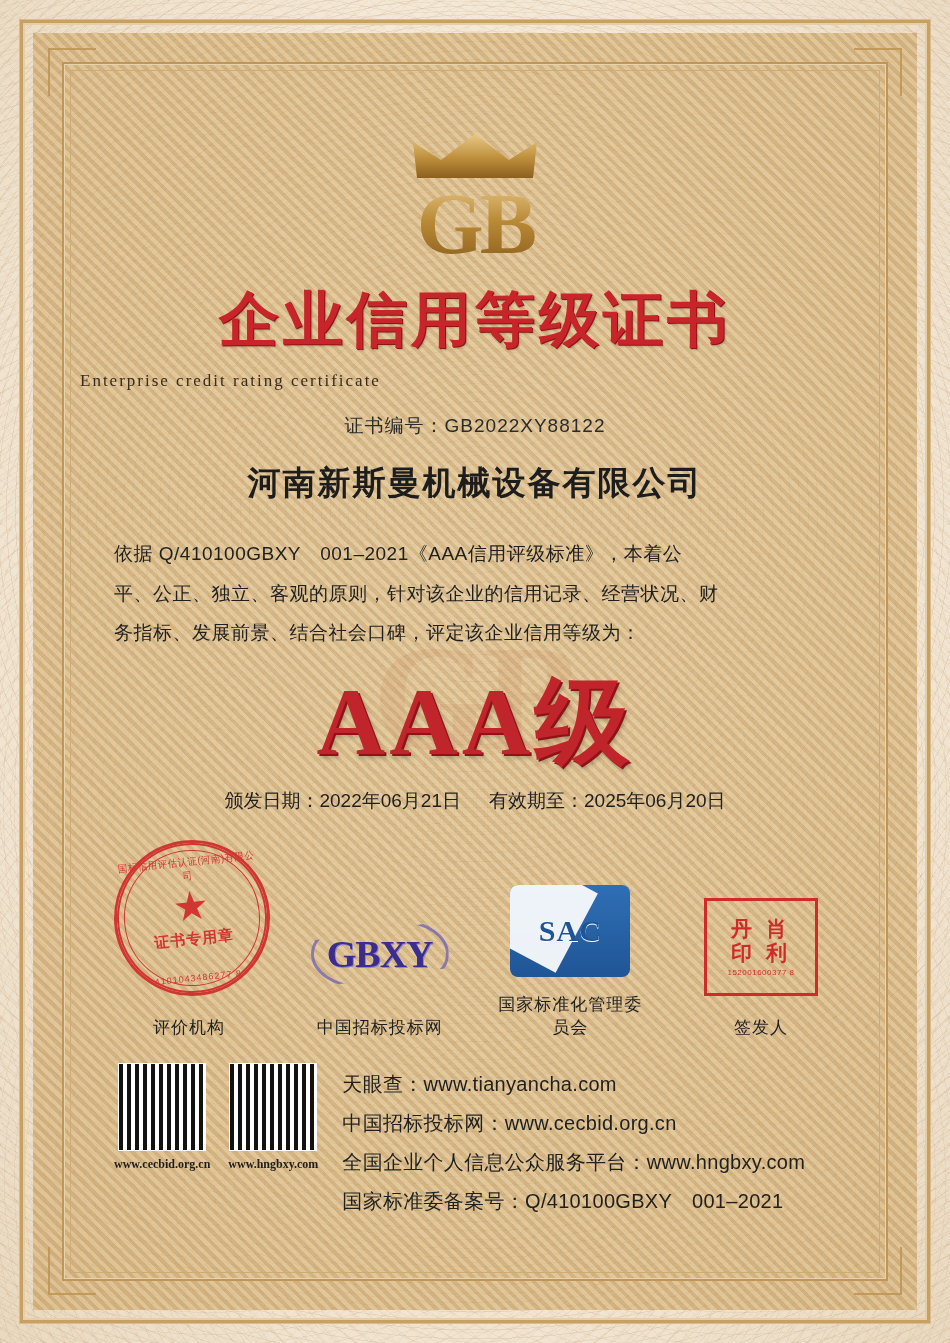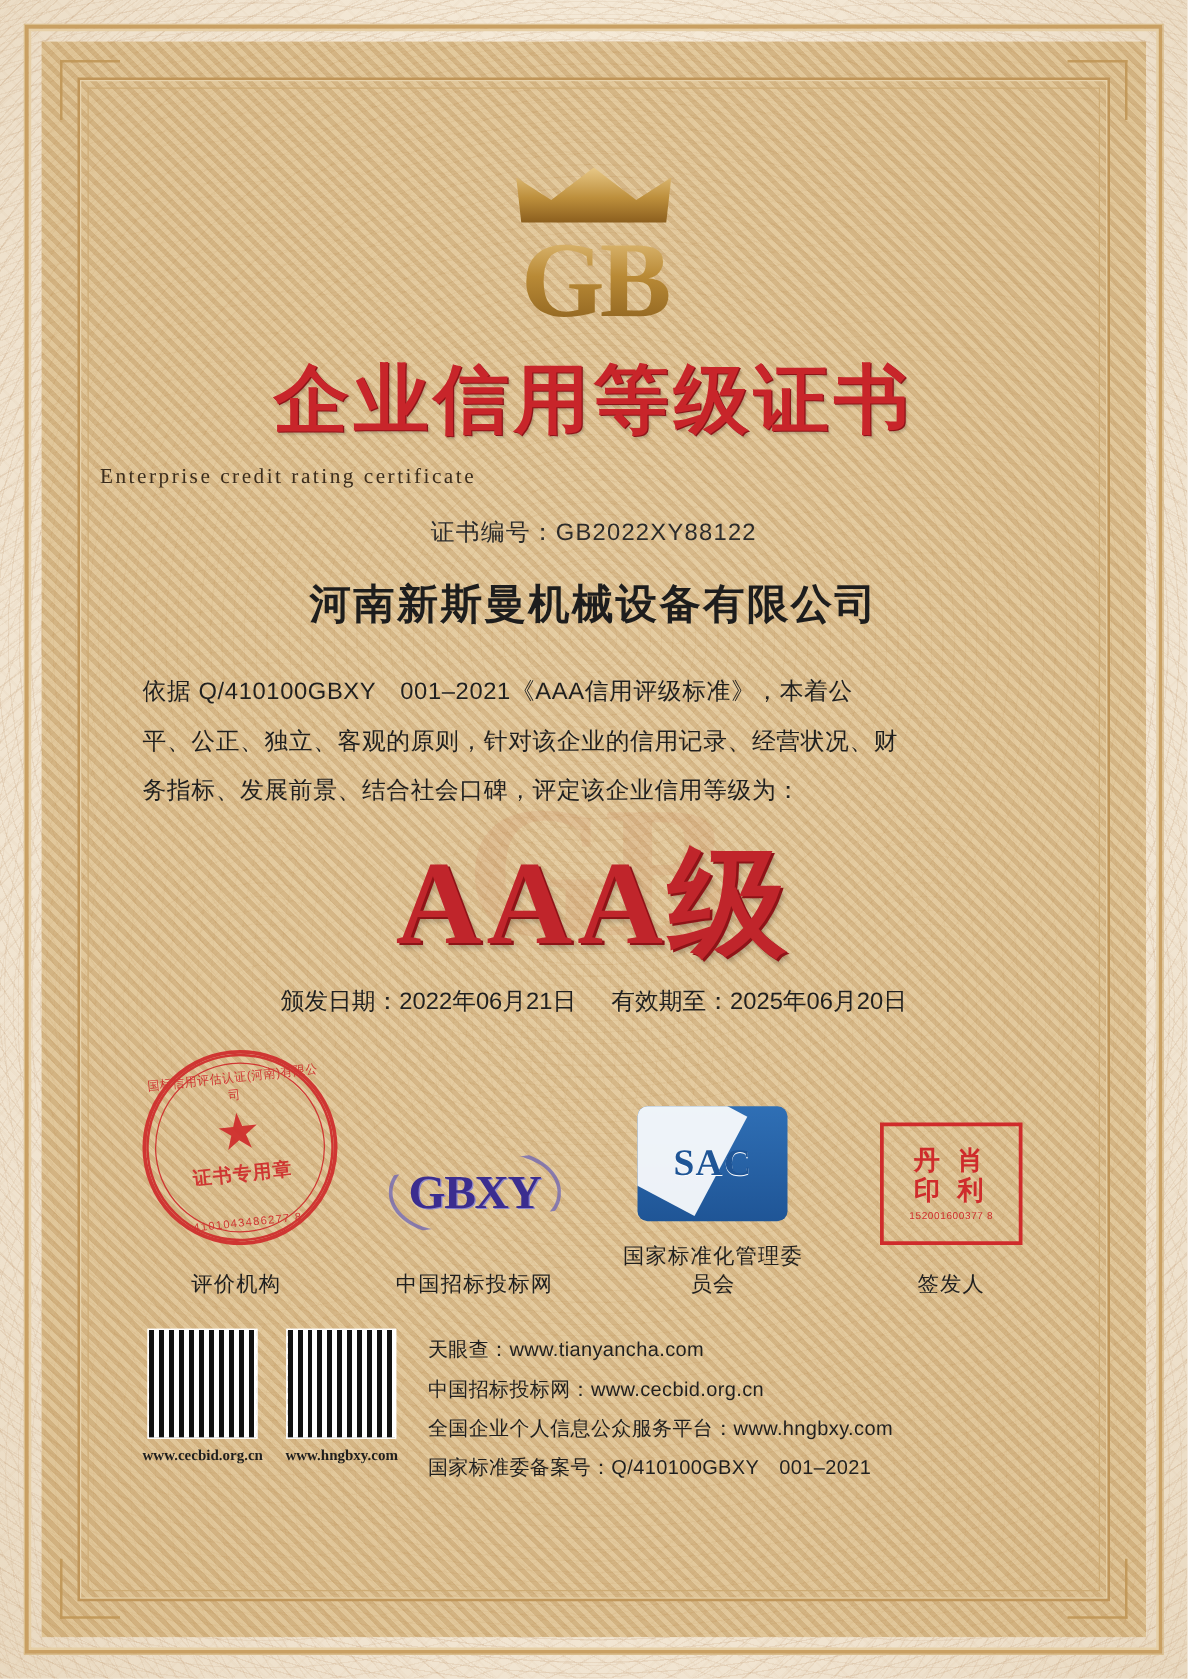--- a/index.html
+++ b/index.html
@@ -220,21 +220,21 @@
     width:86px;height:86px;margin:0 auto;
     background-color:#fff;
     background-image:
       repeating-linear-gradient(90deg,#111 0 4px,#fff 4px 8px),
       repeating-linear-gradient(0deg,#111 0 4px,transparent 4px 9px);
     background-blend-mode:normal;
     border:1px solid #fff;
   }
   .qr-label{font-family:"Liberation Serif", serif;font-size:12px;font-weight:bold;color:#1d1d1d;margin-top:6px;}
   .links{margin-left:6px;padding-top:2px;}
-  .links div{font-size:16px;color:#1f1f1f;line-height:1.95;letter-spacing:.3px;}
+  .links div{font-size:20px;color:#1f1f1f;line-height:1.95;letter-spacing:.3px;}
 
   .watermark{
     position:absolute;left:50%;top:52%;transform:translate(-50%,-50%);
     font-family:"Liberation Serif", serif;font-size:150px;font-weight:bold;
     color:rgba(196,120,80,.14);letter-spacing:-6px;pointer-events:none;
   }
 </style>
 </head>
 <body>
 

